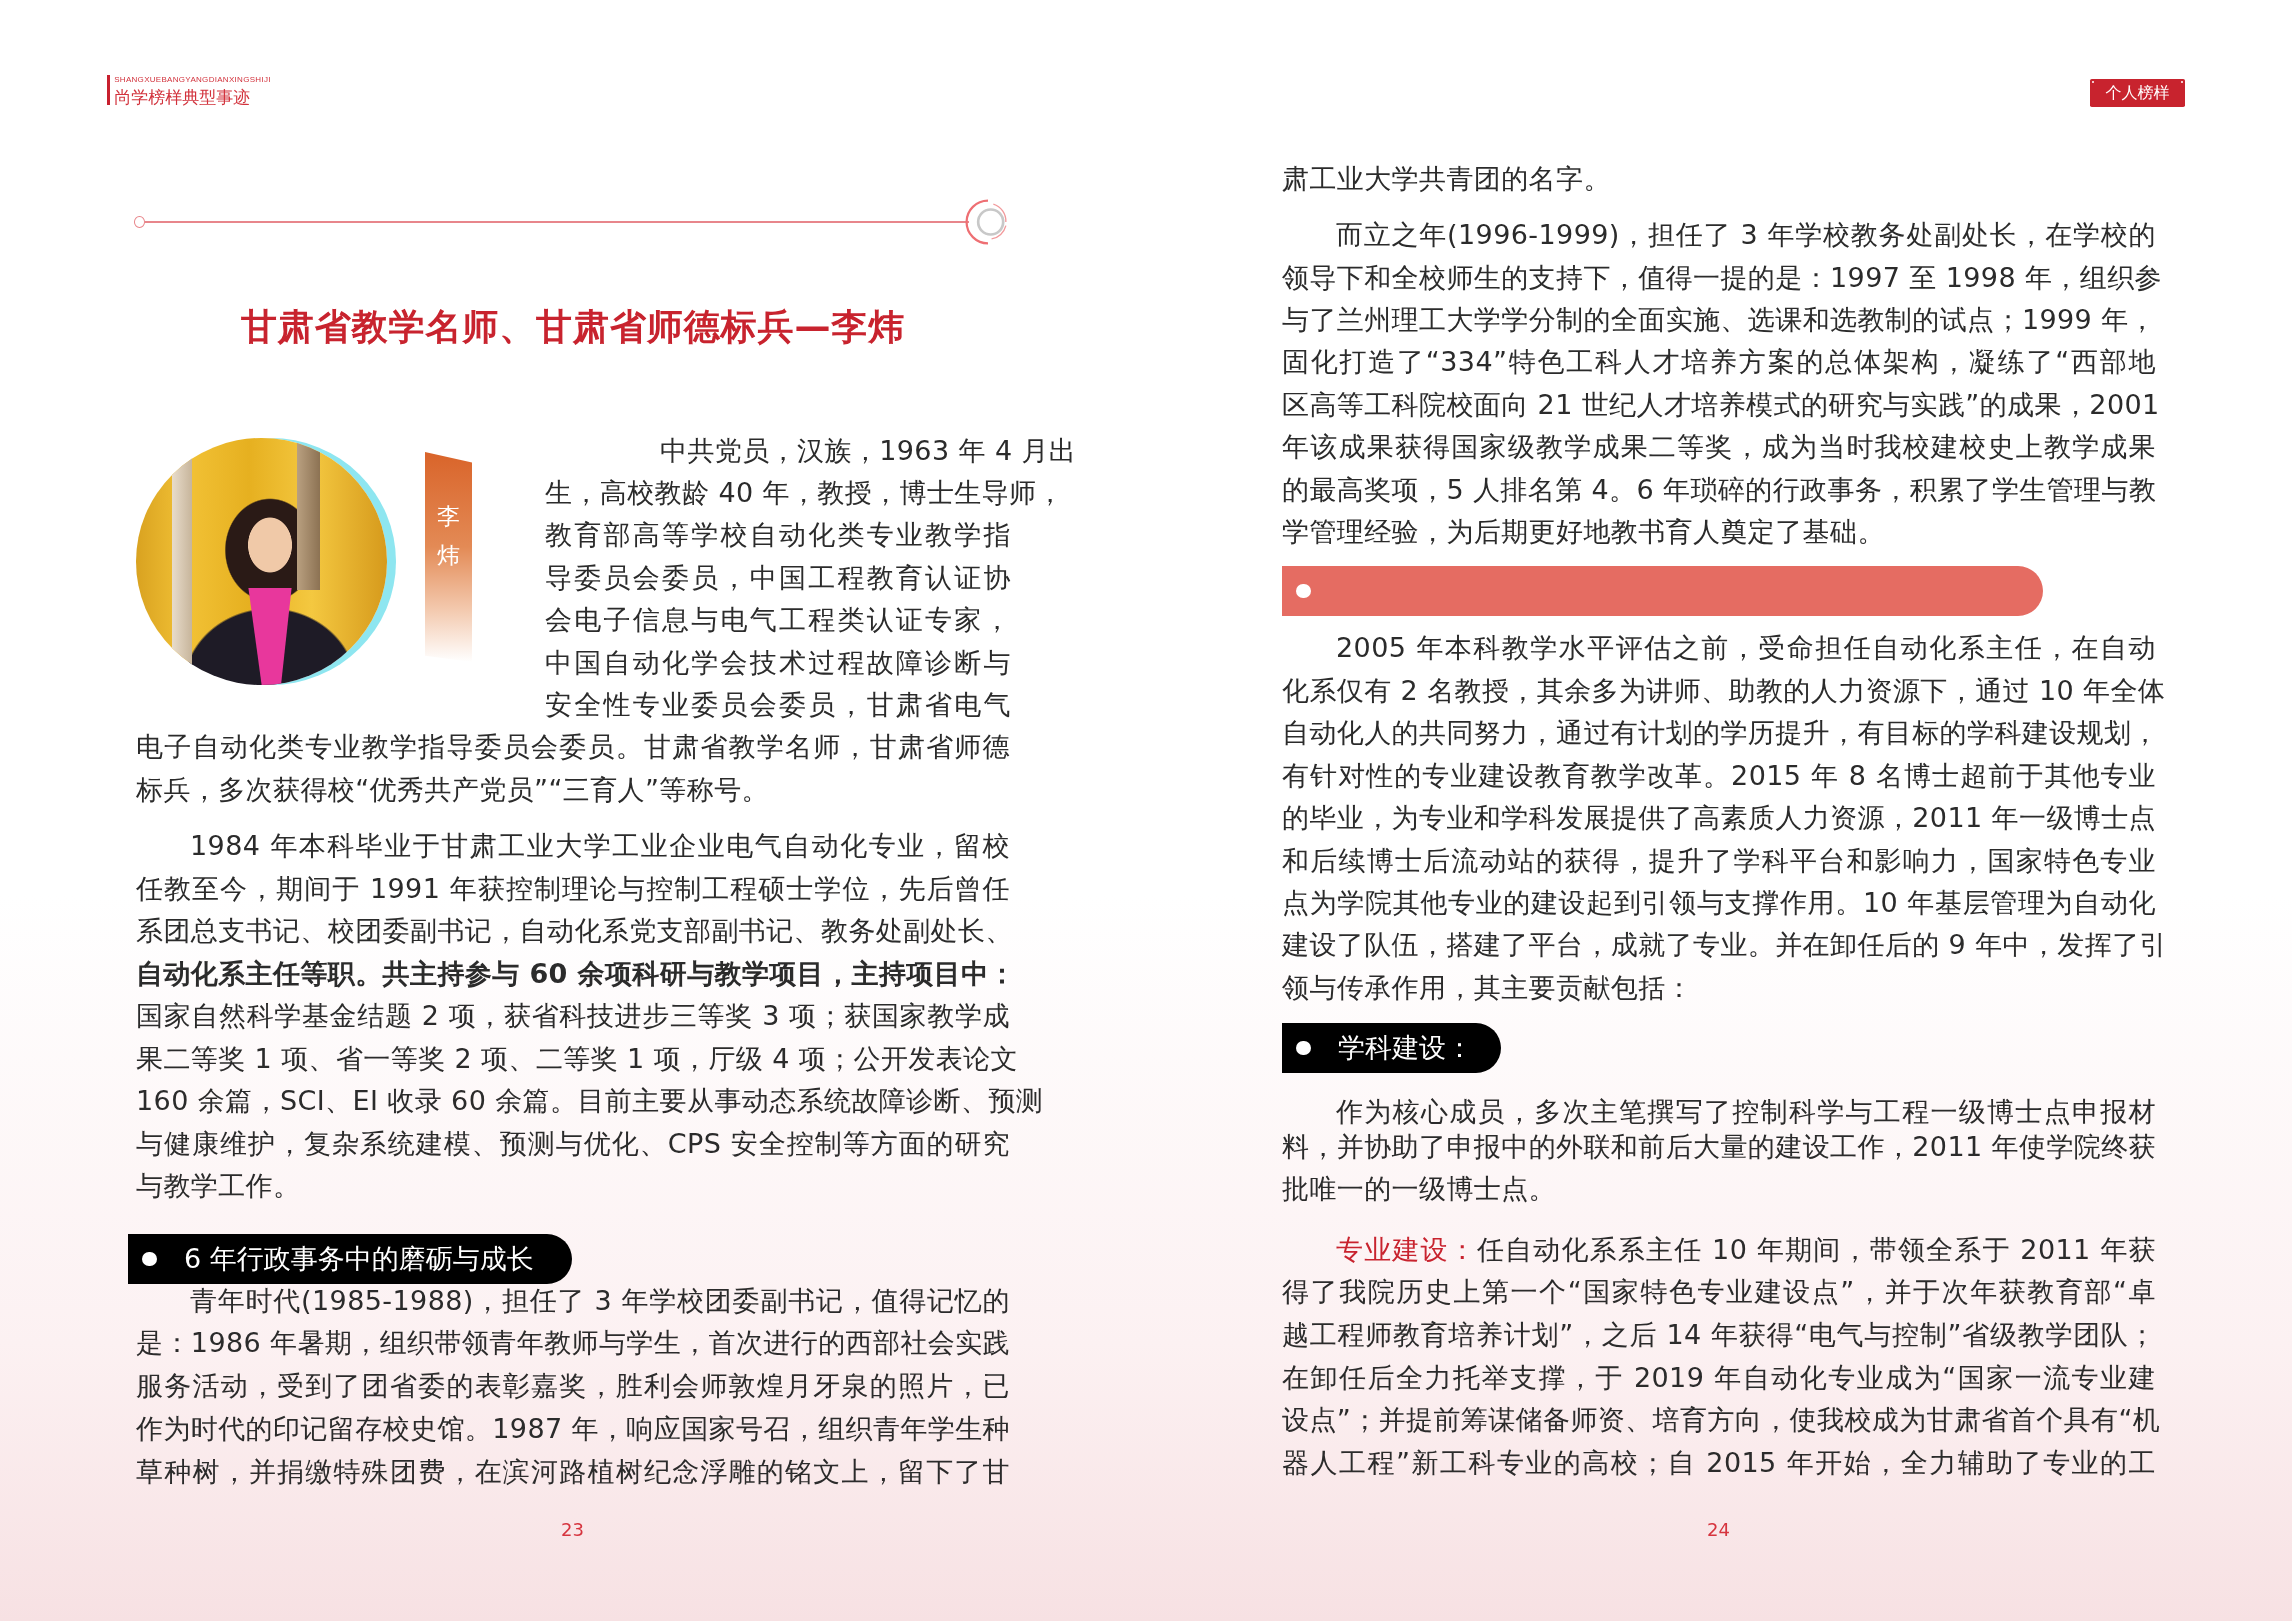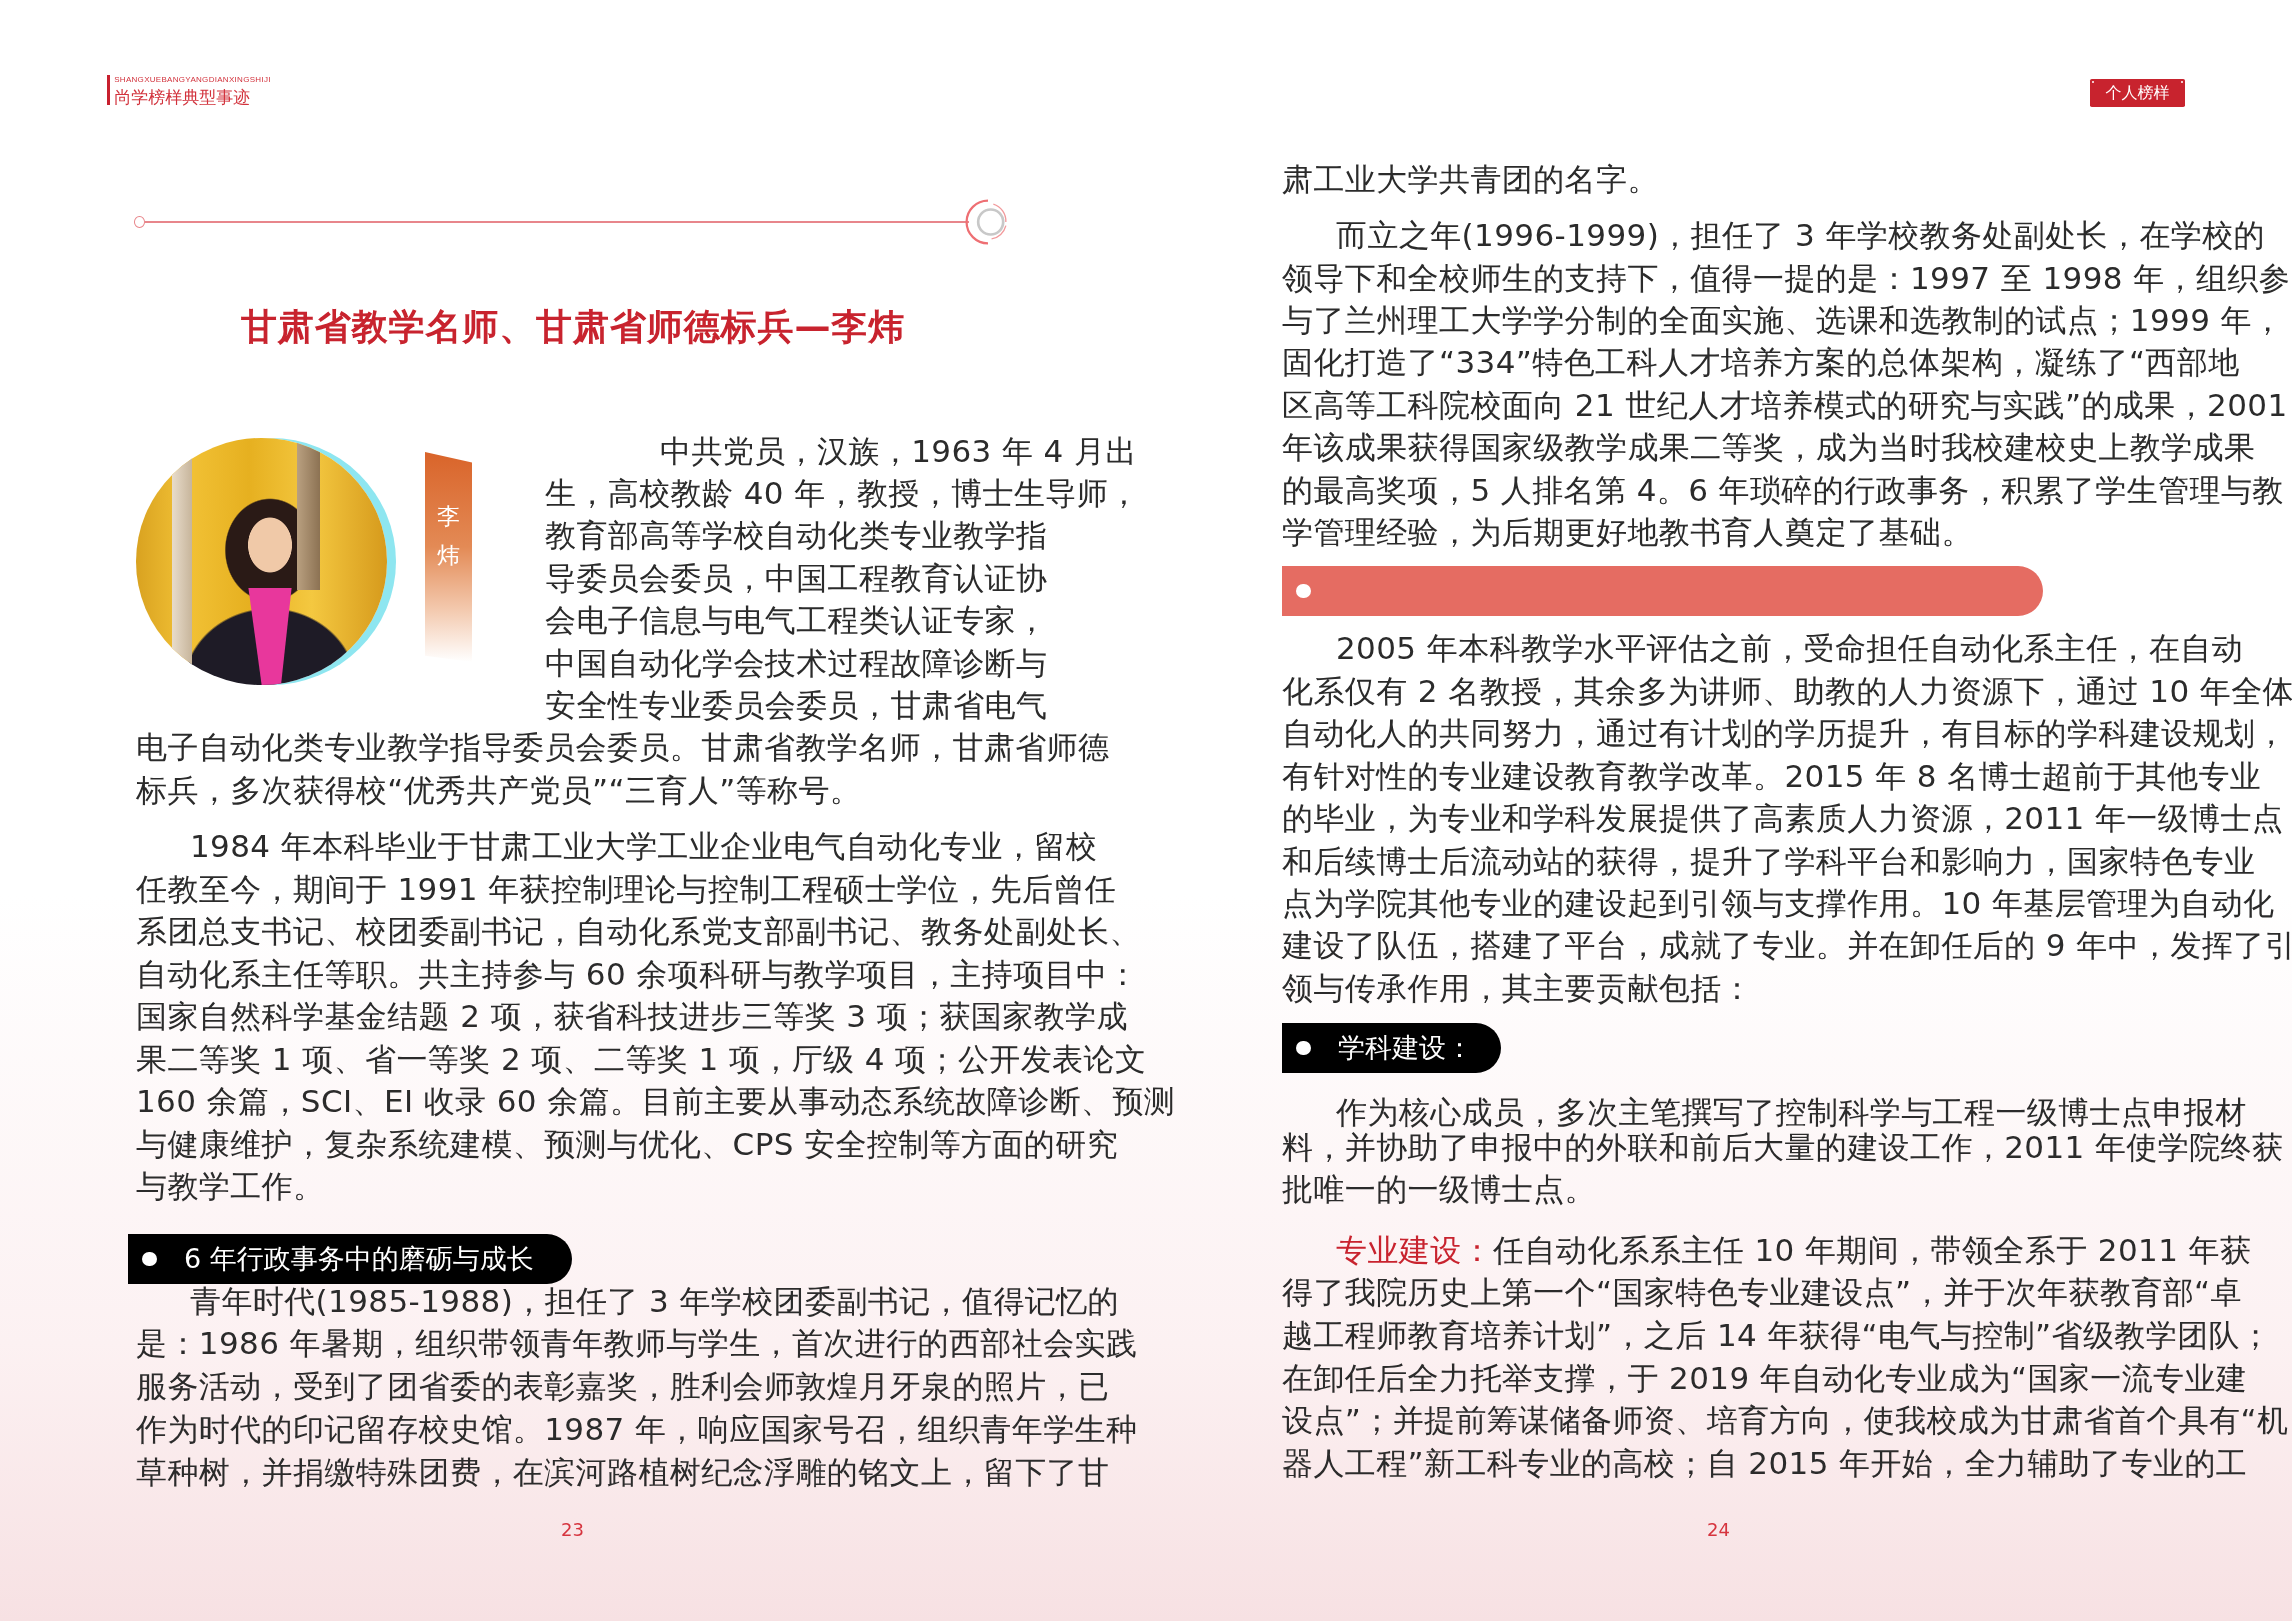--- a/index.html
+++ b/index.html
@@ -41,21 +41,21 @@
   .portrait .pink { position:absolute; left:107px; top:150px; width:54px; height:99px; background:#e8379c; clip-path:polygon(10% 0,90% 0,70% 100%,35% 100%); }
   .portrait .trunk1 { position:absolute; left:36px; top:0; width:19.7px; height:247px; background:linear-gradient(90deg,#e8dccb,#c7b59b); }
   .portrait .trunk2 { position:absolute; left:161px; top:0; width:23px; height:152px; background:linear-gradient(90deg,#b9a080,#8c7253); }
   .name-ribbon {
     left:425px; top:452px; width:47px; height:210px;
     background: linear-gradient(180deg, #d9642a 0%, #e38a55 45%, #f3c9ae 75%, #ffffff 100%);
     clip-path: polygon(0 0, 100% 5%, 100% 100%, 0 97%);
     color:#fff; font-size:23px; text-align:center; line-height:39px; padding-top:45px; box-sizing:border-box;
   }
   .line {
-    position:absolute; font-size:31px; line-height:36px; height:36px; white-space:nowrap;
+    position:absolute; font-size:27px; line-height:36px; height:36px; white-space:nowrap;
     color:#2b2b2b; letter-spacing:0.4px;
   }
   .lp { left:136px; width:874px; }
   .rp { left:1282px; width:874px; }
   .just { text-align:justify; text-align-last:justify; }
   .section-pill {
     position:absolute; height:50px; background:#000000; border-radius:0 25px 25px 0;
     color:#fff; font-size:27px; line-height:50px; white-space:nowrap; box-sizing:border-box;
     padding-left:56px; padding-right:23px;
   }
@@ -105,21 +105,21 @@
   <div class="line just" style="left:545px;width:466px;top:560px;">导委员会委员，中国工程教育认证协</div>
   <div class="line just" style="left:545px;width:466px;top:602px;">会电子信息与电气工程类认证专家，</div>
   <div class="line just" style="left:545px;width:466px;top:645px;">中国自动化学会技术过程故障诊断与</div>
   <div class="line just" style="left:545px;width:466px;top:687px;">安全性专业委员会委员，甘肃省电气</div>
   <div class="line lp just" style="top:729px;">电子自动化类专业教学指导委员会委员。甘肃省教学名师，甘肃省师德</div>
   <div class="line lp" style="top:772px;">标兵，多次获得校“优秀共产党员”“三育人”等称号。</div>
 
   <div class="line lp just" style="top:828px;padding-left:54px;box-sizing:border-box;">1984 年本科毕业于甘肃工业大学工业企业电气自动化专业，留校</div>
   <div class="line lp just" style="top:871px;">任教至今，期间于 1991 年获控制理论与控制工程硕士学位，先后曾任</div>
   <div class="line lp just" style="top:913px;">系团总支书记、校团委副书记，自动化系党支部副书记、教务处副处长、</div>
-  <div class="line lp just" style="top:956px;">自动化系主任等职。共主持参与 60 余项科研与教学项目，主持项目中：</div>
+  <div class="line lp just" style="top:956px;font-weight:bold;">自动化系主任等职。共主持参与 60 余项科研与教学项目，主持项目中：</div>
   <div class="line lp just" style="top:998px;">国家自然科学基金结题 2 项，获省科技进步三等奖 3 项；获国家教学成</div>
   <div class="line lp just" style="top:1041px;">果二等奖 1 项、省一等奖 2 项、二等奖 1 项，厅级 4 项；公开发表论文</div>
   <div class="line lp just" style="top:1083px;">160 余篇，SCI、EI 收录 60 余篇。目前主要从事动态系统故障诊断、预测</div>
   <div class="line lp just" style="top:1126px;">与健康维护，复杂系统建模、预测与优化、CPS 安全控制等方面的研究</div>
   <div class="line lp" style="top:1168px;">与教学工作。</div>
 
   <div class="section-pill" style="left:128px;top:1220px;width:444px;margin-top:14px;">
     <span class="bullet"></span>
     <span>6 年行政事务中的磨砺与成长</span>
   </div>

